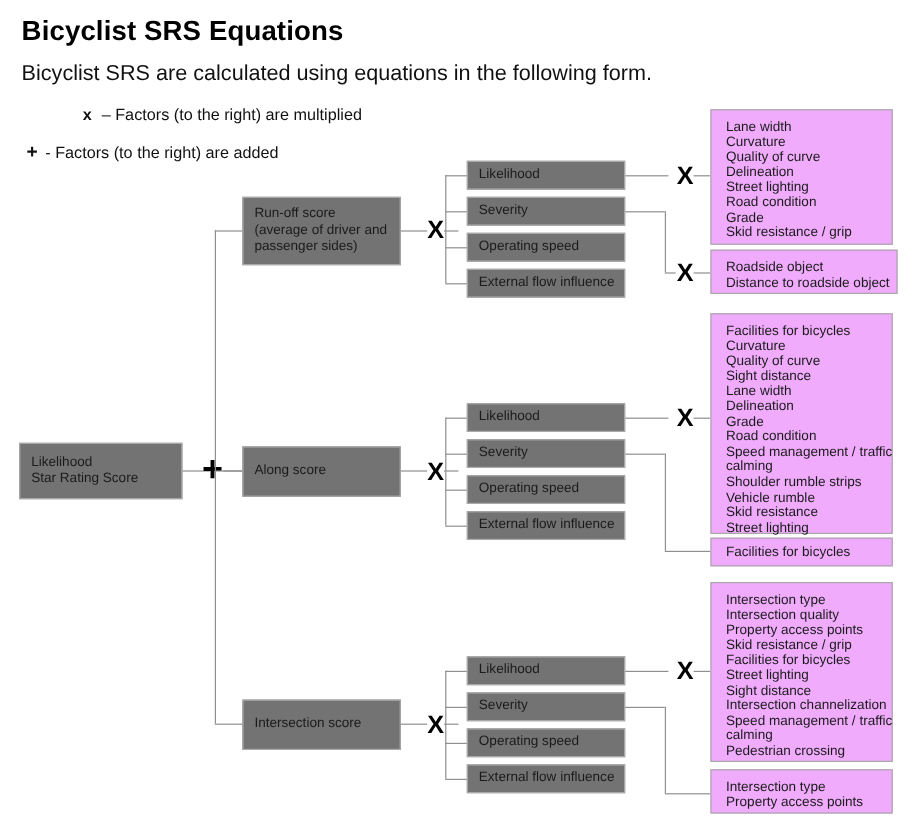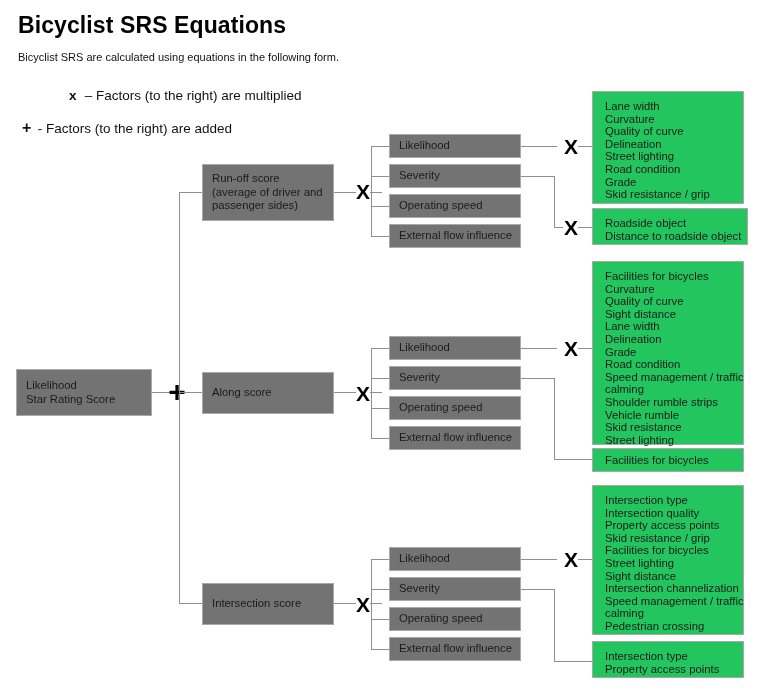--- a/index.html
+++ b/index.html
@@ -22,21 +22,21 @@
     top: 12px;
     font-size: 23px;
     font-weight: bold;
     letter-spacing: 0.1px;
     color: #000000;
   }
   .intro-line {
     position: absolute;
     left: 18px;
     top: 51px;
-    font-size: 11px;
+    font-size: 18px;
     color: #111111;
   }
   .legend-row {
     position: absolute;
     font-size: 13.5px;
     color: #111111;
     white-space: nowrap;
   }
   .legend-row .sym {
     font-weight: bold;
@@ -60,21 +60,21 @@
     display: flex;
     flex-direction: column;
     justify-content: center;
   }
   .box.centered { justify-content: center; }
   .box .ln { white-space: nowrap; }
 
   .listbox {
     position: absolute;
     box-sizing: border-box;
-    background: #22c55e;
+    background: #f0abfc;
     border: 1px solid #a9a9a9;
     font-size: 11.3px;
     line-height: 12.6px;
     color: #1b1b1b;
     padding: 8px 10px 8px 12px;
   }
   .listbox .ln { white-space: nowrap; }
 
   .hline {
     position: absolute;

